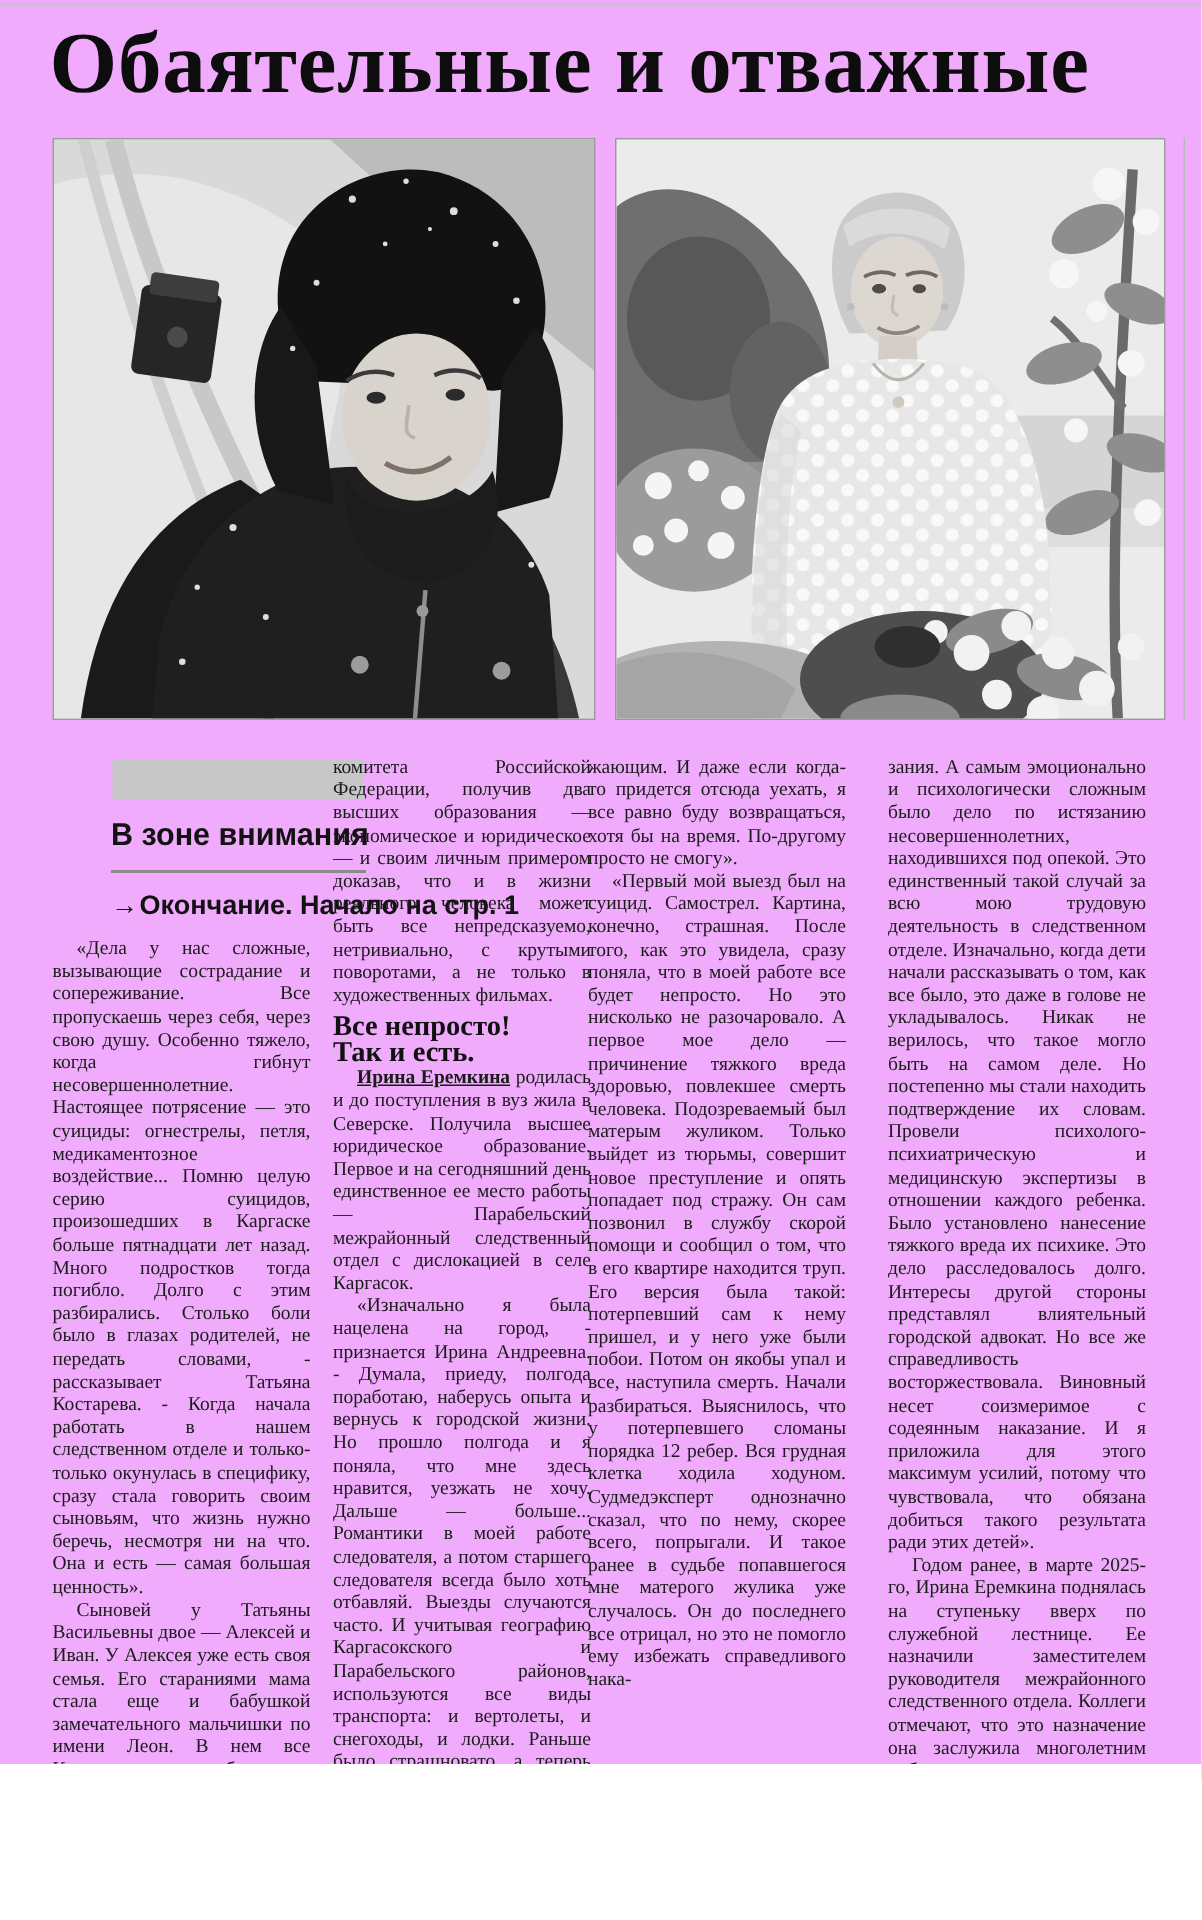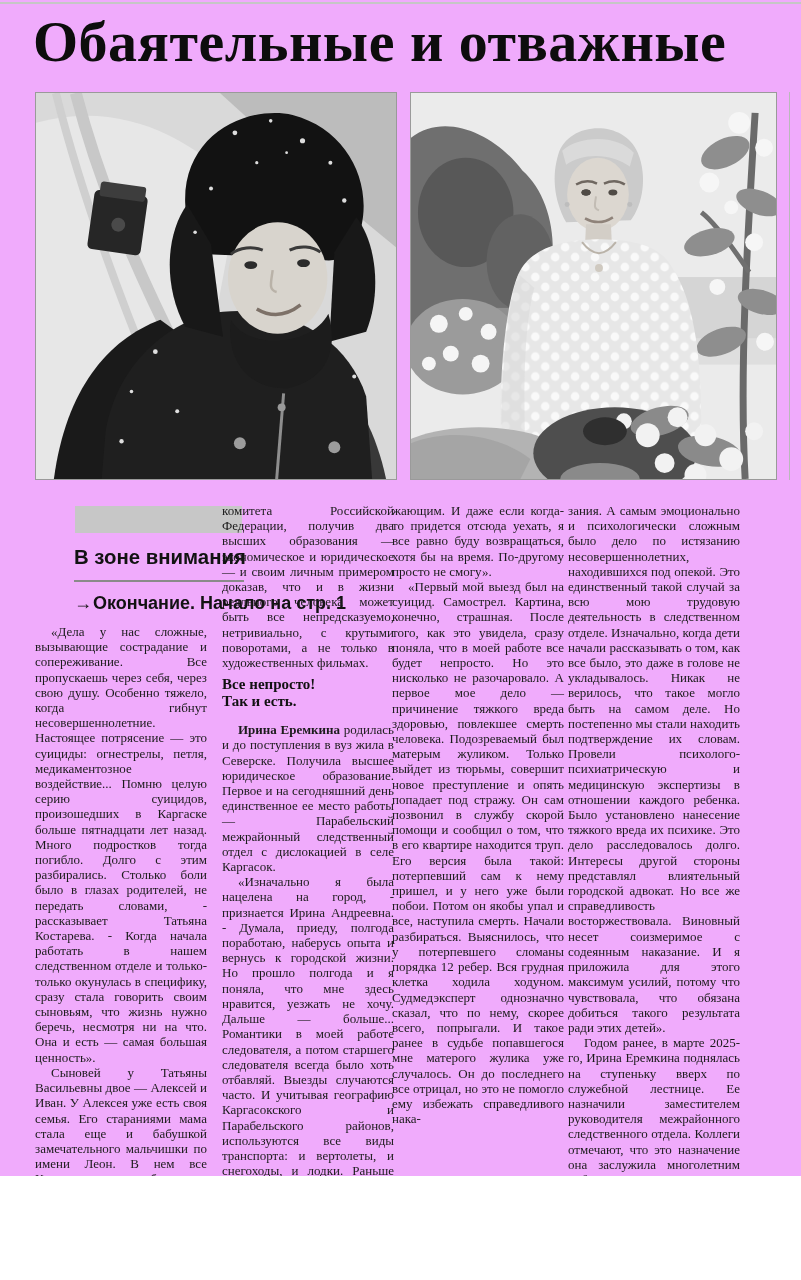--- a/index.html
+++ b/index.html
@@ -25,31 +25,31 @@
   .edge-rule { position:absolute; left:789px; top:92px; width:1px; height:388px; background:#b9b9b9; }
 
   .col {
     position:absolute; top:503px; width:172px;
     font-size:13px; line-height:15.2px; text-align:justify;
     color:#1b1b1b;
   }
   .col-1 { left:35px; }
   .col-2 { left:222px; }
   .col-3 { left:392px; }
-  .col-4 { left:568px; }
+  .col-4 { left:592px; }
 
   .para { margin:0; text-indent:16px; }
   .para.noindent { text-indent:0; }
   .para.final { margin-top:15px; }
-  .lead-bold { font-weight:bold; }
+  .lead-bold { font-weight:bold;text-decoration:underline; }
 
   .subhead {
-    margin:6px 0 12px; text-align:left;
+    margin:6px 0 0; text-align:left;
     font-family:"Liberation Serif", serif; font-weight:bold;
-    font-size:15px; line-height:17px; color:#111;
+    font-size:19px; line-height:17px; color:#111;
   }
 
   .kicker { text-align:left;margin-left:39px; }
   .kicker-bar { width:167px; height:27px; background:#c7c7c7; margin:3px 0 11px 1px; }
   .kicker-title {
     font-family:"Liberation Sans", sans-serif; font-weight:bold;
     font-size:21px; line-height:25px; color:#121212; margin:0 0 11px 0;
     transform:scaleX(0.97); transform-origin:left center; white-space:nowrap;
   }
   .kicker-rule { height:0; border-top:2px solid #8a8a8a; margin:0 0 13px 0; width:170px; }

